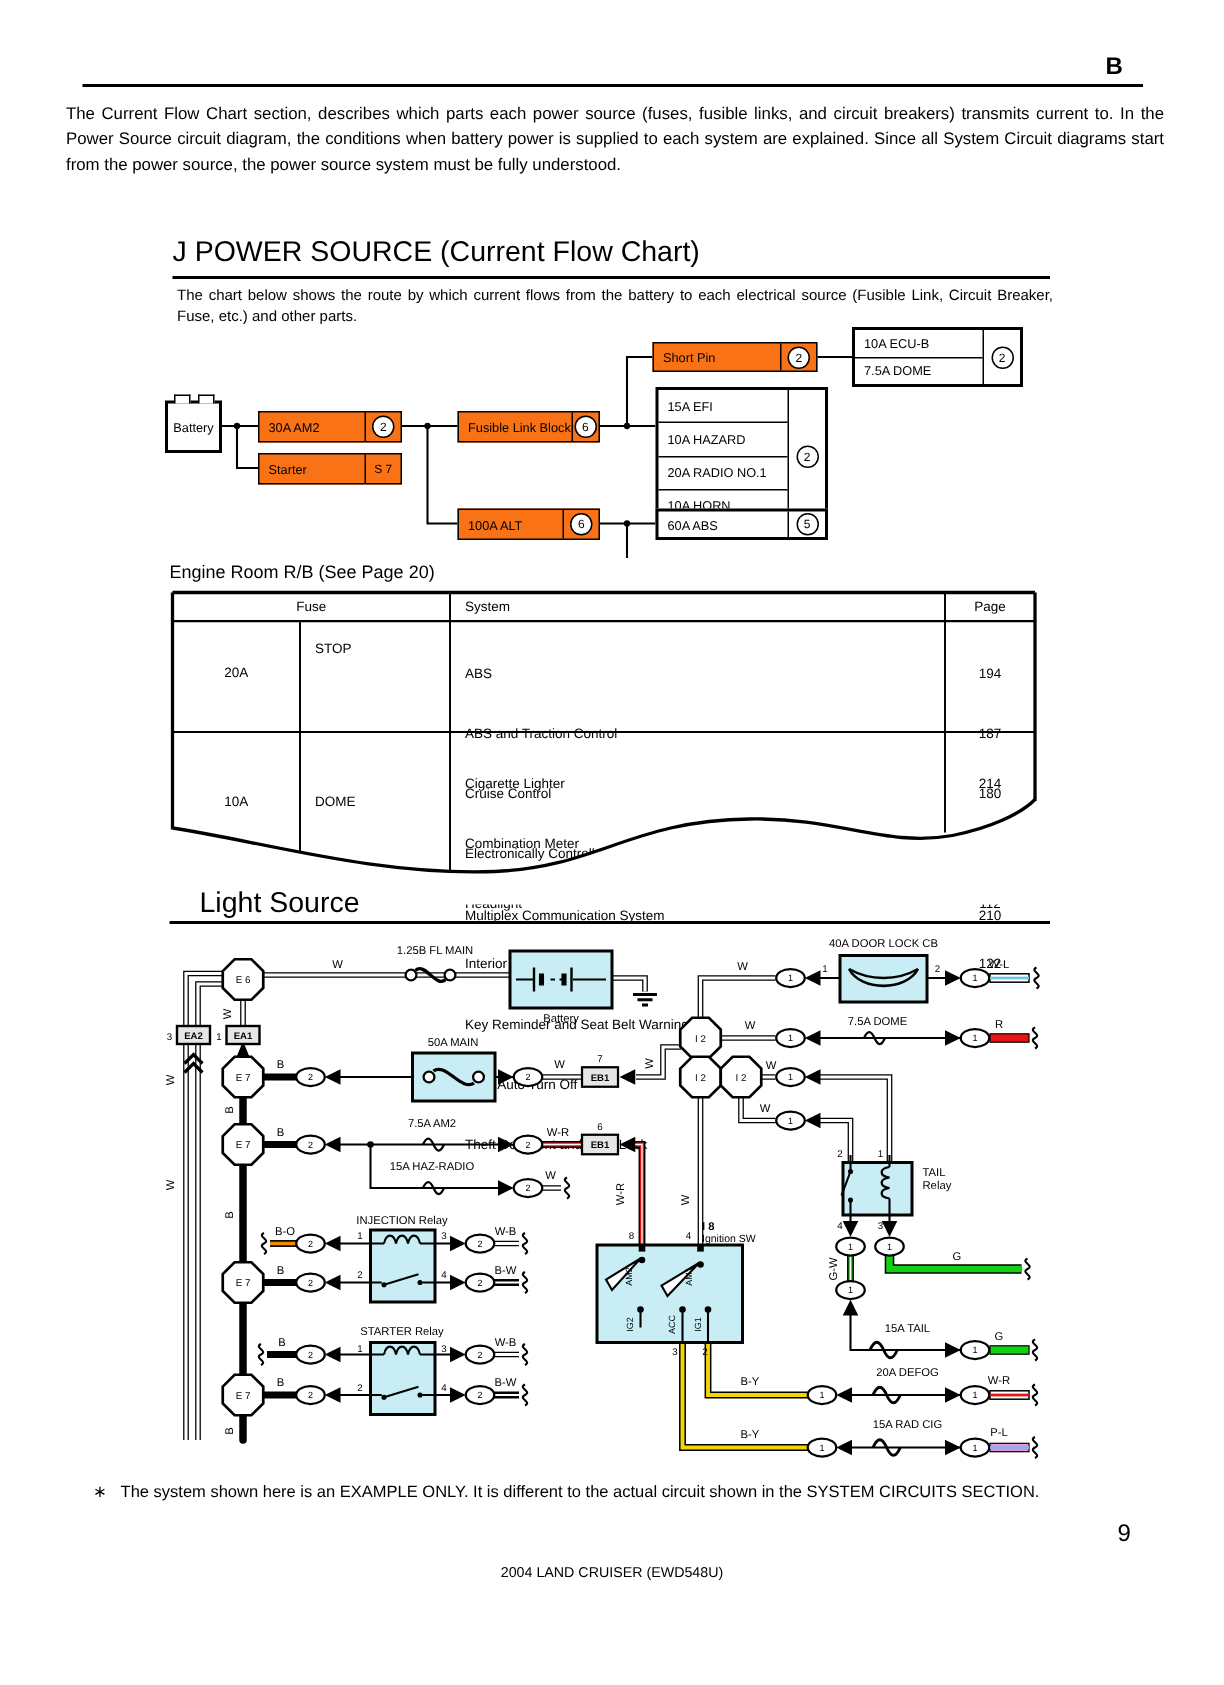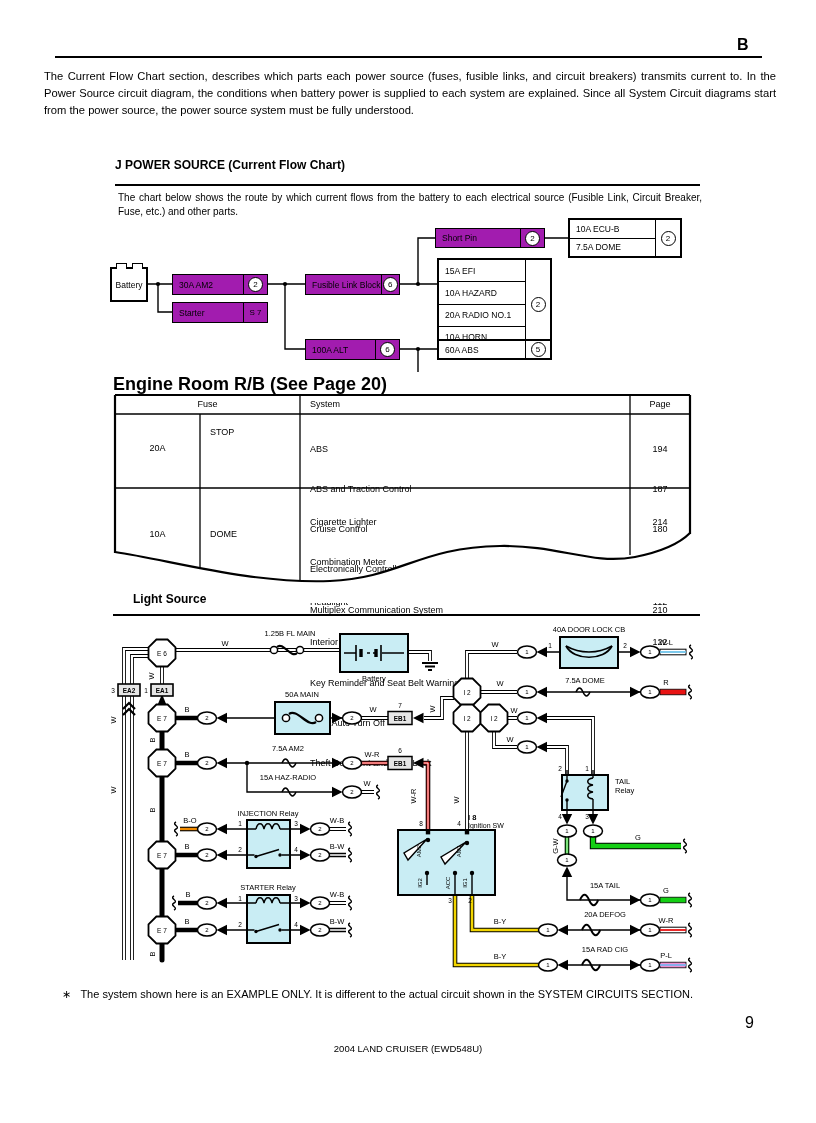--- a/index.html
+++ b/index.html
@@ -1,36 +1,36 @@
 <!DOCTYPE html>
 <html><head>
 <meta charset="utf-8">
 <style>
   html,body{margin:0;padding:0}
   .page{position:relative;width:816px;height:1123px;background:#fff;font-family:"Liberation Sans",sans-serif;color:#000;overflow:hidden}
   .abs{position:absolute}
   .rule{position:absolute;background:#000}
   
-  .fbox{position:absolute;border:1.6px solid #000;display:flex;background:#a21caf;box-sizing:border-box}
+  .fbox{position:absolute;border:1.6px solid #000;display:flex;background:#f97316;box-sizing:border-box}
   .fbox .lb{flex:1;font-size:8.5px;display:flex;align-items:center;padding-left:6px;white-space:nowrap}
   .fbox .cl{width:23px;border-left:1.6px solid #000;display:flex;align-items:center;justify-content:center;font-size:8px}
   .gbox{position:absolute;border:2.4px solid #000;display:flex;background:#fff;box-sizing:border-box}
   .gbox .rows{flex:1;display:flex;flex-direction:column}
   .gbox .rows div{flex:1;border-bottom:1.3px solid #000;display:flex;align-items:center;padding-left:6px;font-size:8.5px;white-space:nowrap}
   .gbox .rows div:last-child{border-bottom:none}
   .gbox .cl{width:24px;border-left:1.3px solid #000;display:flex;align-items:center;justify-content:center}
   .circ{width:13px;height:13px;border:1.3px solid #000;border-radius:50%;font-size:8px;display:flex;align-items:center;justify-content:center;background:#fff}
   .bat{position:absolute;border:2px solid #000;background:#fff;display:flex;align-items:center;justify-content:center;font-size:8.5px;box-sizing:border-box}
   .bump{position:absolute;width:9px;height:5px;border:1.6px solid #000;border-bottom:none;background:#fff}
   
   .tcell{position:absolute;font-size:9px;line-height:13.4px;white-space:pre}
   .ctr{text-align:center}
   
-  .h-big{position:absolute;font-size:12px;font-weight:bold;white-space:nowrap}
-  .h-mid{position:absolute;font-size:18px;font-weight:bold;white-space:nowrap}
+  .h-big{position:absolute;font-size:19px;font-weight:normal;white-space:nowrap}
+  .h-mid{position:absolute;font-size:12px;font-weight:normal;white-space:nowrap}
   .intro{position:absolute;font-size:11.2px;line-height:16.8px;text-align:justify;margin:0}
   .desc{position:absolute;font-size:10px;line-height:14px;text-align:justify;margin:0}
   .foot{position:absolute;font-size:11px;margin:0}
   
   svg text{font-family:"Liberation Sans",sans-serif}
   .k{stroke:#000;fill:none;stroke-width:1.4}
   .k2{stroke:#000;fill:none;stroke-width:2}
   .wwo{stroke:#000;fill:none;stroke-width:3.8}
   .wwi{stroke:#fff;fill:none;stroke-width:2.1}
   .bwr{stroke:#000;fill:none;stroke-width:4.6}

